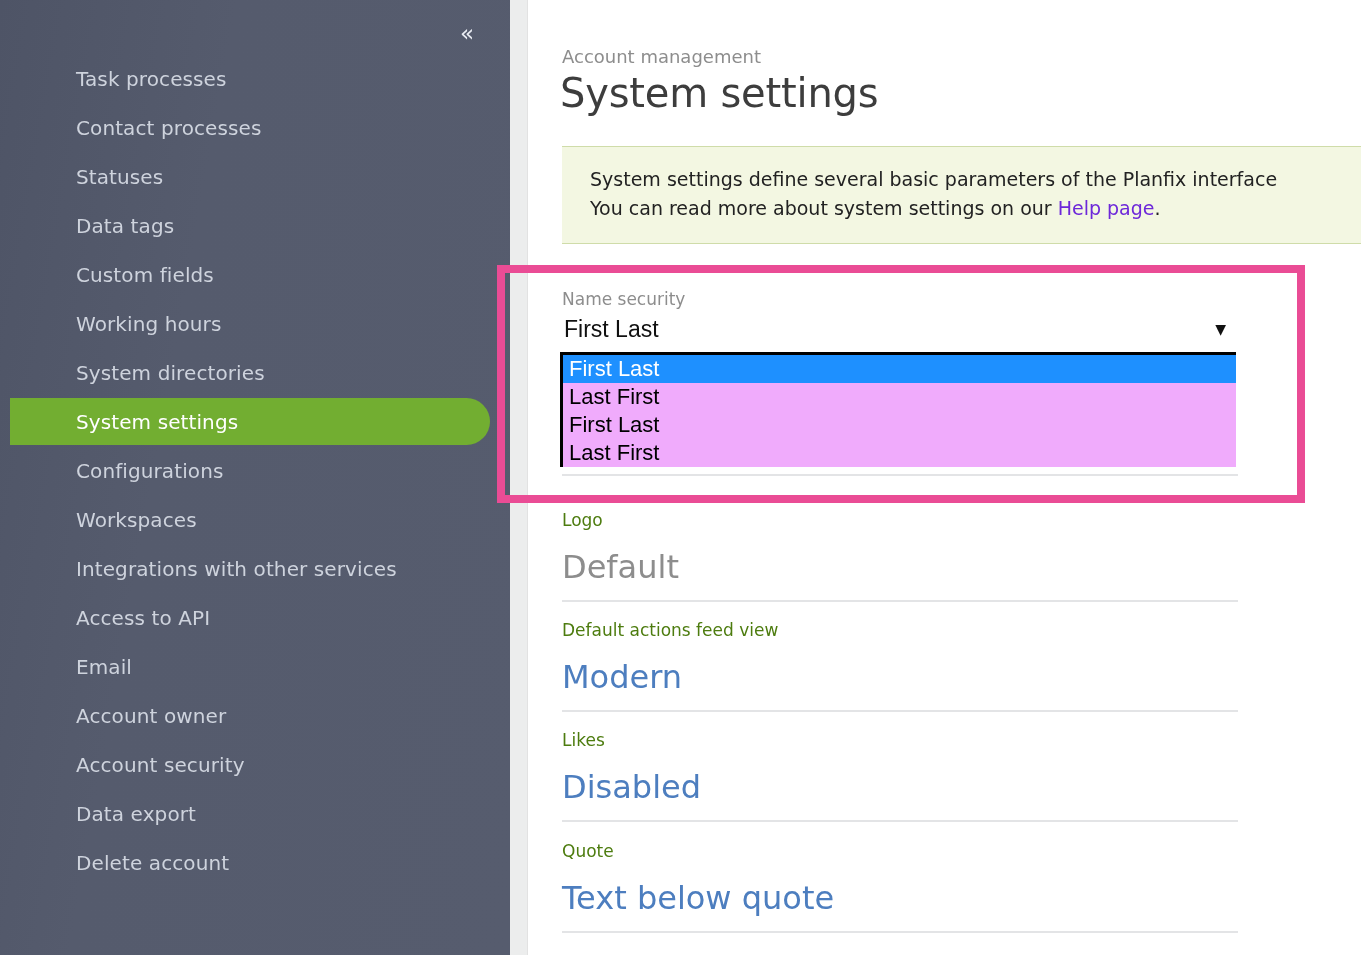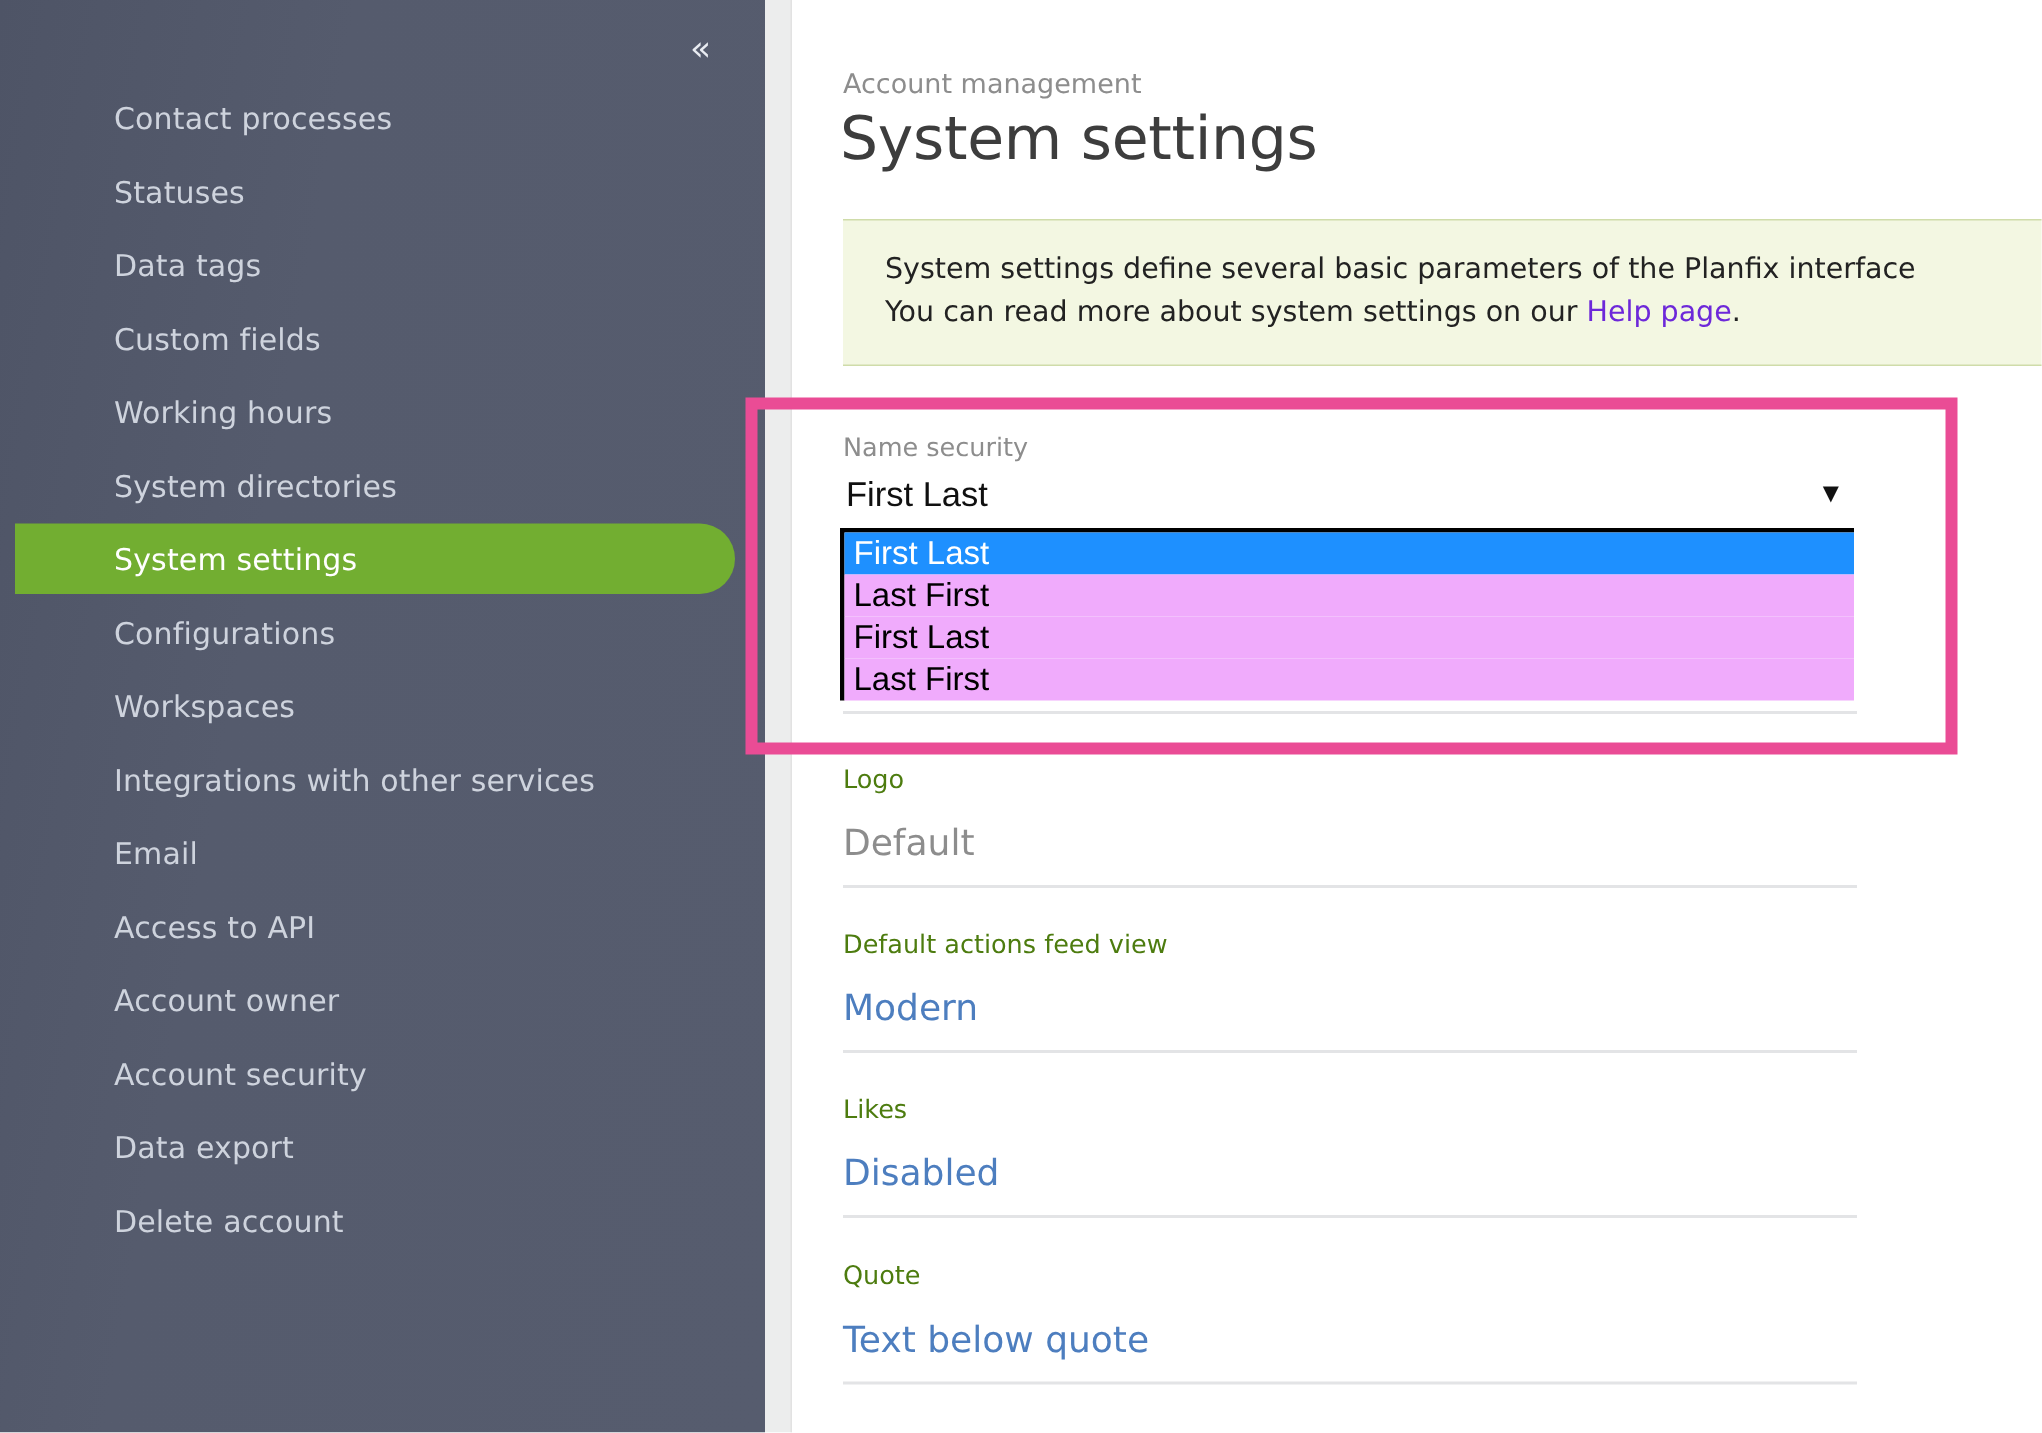--- a/index.html
+++ b/index.html
@@ -137,21 +137,21 @@
     position: absolute;
     left: 33px;
     width: 676px;
   }
   .field-label {
     font-size: 17px;
     color: #4d7c0f;
     margin-bottom: 6px;
   }
   .field-value {
-    font-size: 24px;
+    font-size: 32px;
     color: #4d7ebf;
     cursor: pointer;
     margin-top: 18px;
   }
   .field-value.muted {
     color: #8d8d8d;
   }
   .field-rule {
     margin-top: 14px;
     height: 2px;
@@ -237,20 +237,23 @@
     z-index: 50;
   }
 </style>
 </head>
 <body>
 
 <div id="sidebar">
   <div id="collapse-btn">«</div>
   <div id="nav-list">
       <div class="nav-item">
+        <span class="nav-label">Task processes</span>
+      </div>
+      <div class="nav-item">
         <span class="nav-label">Contact processes</span>
       </div>
       <div class="nav-item">
         <span class="nav-label">Statuses</span>
       </div>
       <div class="nav-item">
         <span class="nav-label">Data tags</span>
       </div>
       <div class="nav-item">
         <span class="nav-label">Custom fields</span>
@@ -267,24 +270,24 @@
       <div class="nav-item">
         <span class="nav-label">Configurations</span>
       </div>
       <div class="nav-item">
         <span class="nav-label">Workspaces</span>
       </div>
       <div class="nav-item">
         <span class="nav-label">Integrations with other services</span>
       </div>
       <div class="nav-item">
+        <span class="nav-label">Access to API</span>
+      </div>
+      <div class="nav-item">
         <span class="nav-label">Email</span>
-      </div>
-      <div class="nav-item">
-        <span class="nav-label">Access to API</span>
       </div>
       <div class="nav-item">
         <span class="nav-label">Account owner</span>
       </div>
       <div class="nav-item">
         <span class="nav-label">Account security</span>
       </div>
       <div class="nav-item">
         <span class="nav-label">Data export</span>
       </div>

